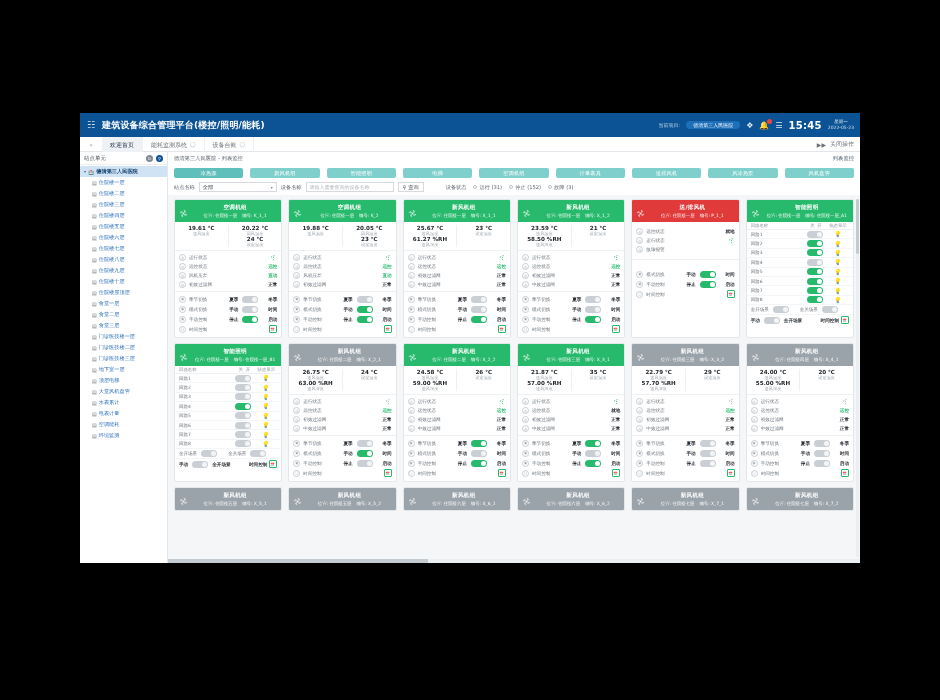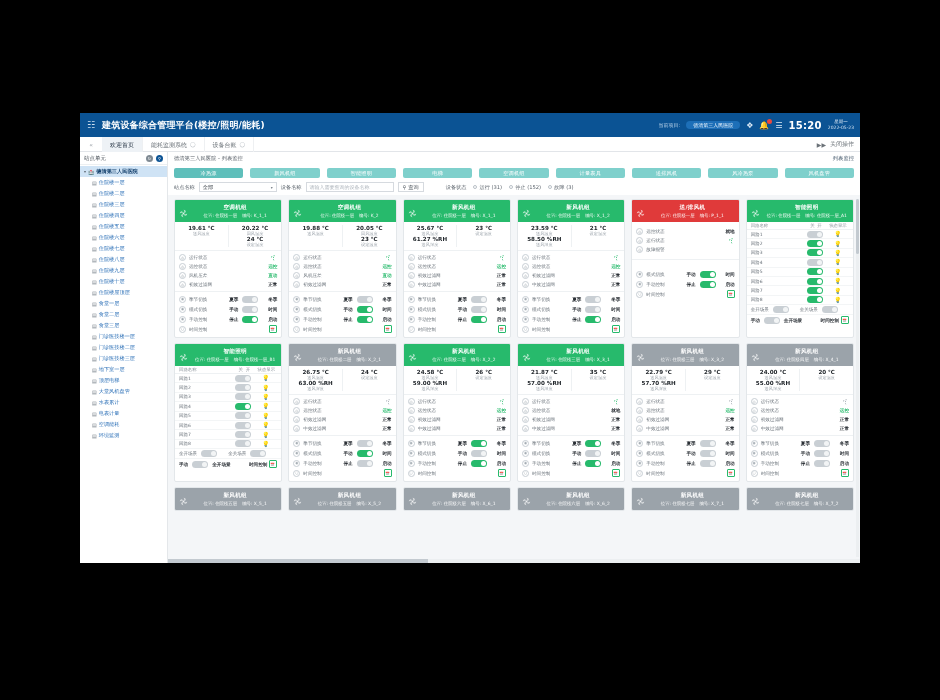--- a/index.html
+++ b/index.html
@@ -120,21 +120,21 @@
 
   <div class="topbar">
     <div class="tb-menu">☷</div>
     <div class="tb-title">建筑设备综合管理平台(楼控/照明/能耗)</div>
     <div class="tb-right">
       <span class="tb-proj-label">当前项目:</span>
       <span class="tb-proj-pill">德清第三人民医院</span>
       <span class="tb-ico">❖</span>
       <span class="tb-ico">🔔<span class="tb-badge"></span></span>
       <span class="tb-ico">☰</span>
-      <span class="tb-clock">15:20</span>
+      <span class="tb-clock">15:45</span>
       <span class="tb-date">
         <span>星期一</span><br>
         <span>2022-05-23</span>
       </span>
     </div>
   </div>
 
   <div class="tabstrip">
     <div class="ts-collapse">«</div>
     <div class="ts-tab active">

